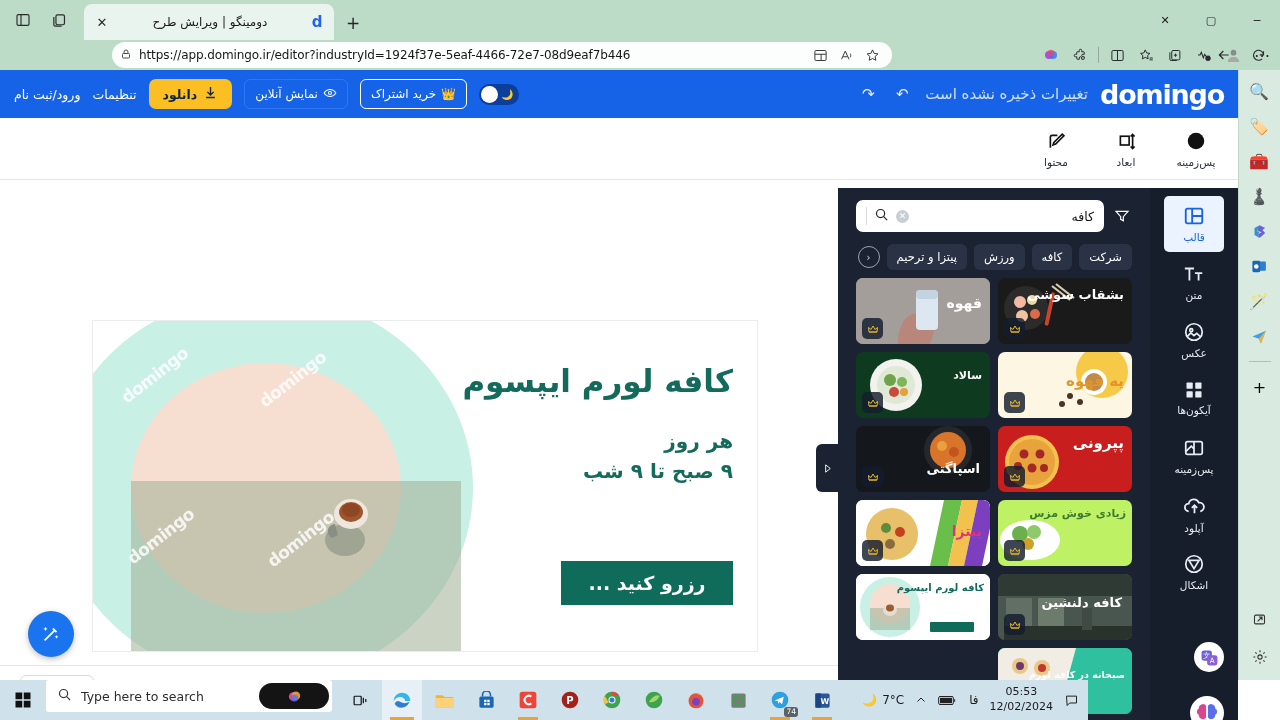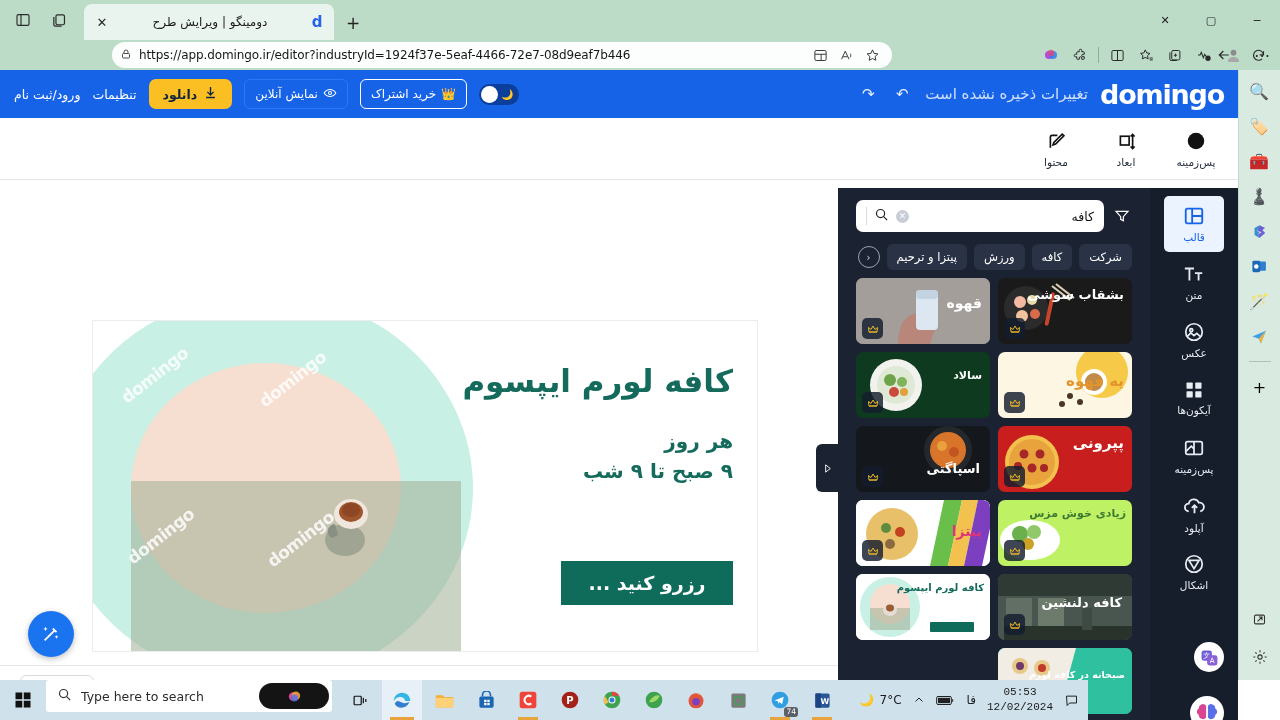--- a/index.html
+++ b/index.html
@@ -294,21 +294,21 @@
   .tb-apps { display: flex; align-items: center; gap: 2px; margin-left: 8px; }
   .tb-app {
     width: 40px; height: 40px; display: flex; align-items: center; justify-content: center;
     position: relative;
   }
   .tb-app.active { background: #e6f0f6; }
   .tb-app.active::after { content:''; position:absolute; bottom:0; left:8px; right:8px; height:3px; background:#e8a33d; }
   .tb-app.run::after { content:''; position:absolute; bottom:0; left:10px; right:10px; height:3px; background:#e8a33d; }
   .tray { margin-left: auto; display: flex; align-items: center; gap: 11px; padding-right: 9px; }
   .tray-item { font-size: 12px; color: #1a1a1a; display: flex; align-items: center; gap: 5px; }
-  .clock { font-size: 11px; color: #1a1a1a; text-align: center; line-height: 1.32; font-family: Liberation Mono, monospace; }
+  .clock { font-size: 11px; color: #1a1a1a; text-align: center; line-height: 1.32; }
   .badge-count {
     position: absolute; bottom: 3px; right: 2px; background: #5b6168; color: #fff; font-size: 7.5px;
     border-radius: 3px; padding: 0 2px; line-height: 10px;
   }
 </style>
 </head>
 <body>
 
 <div id="app">
 

